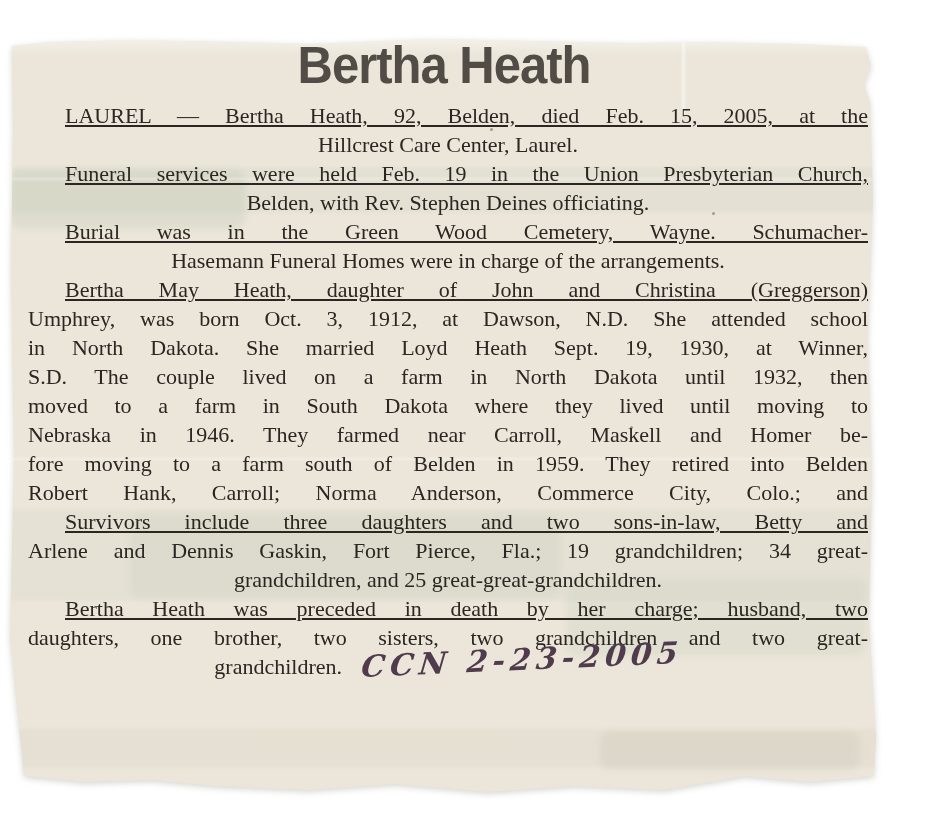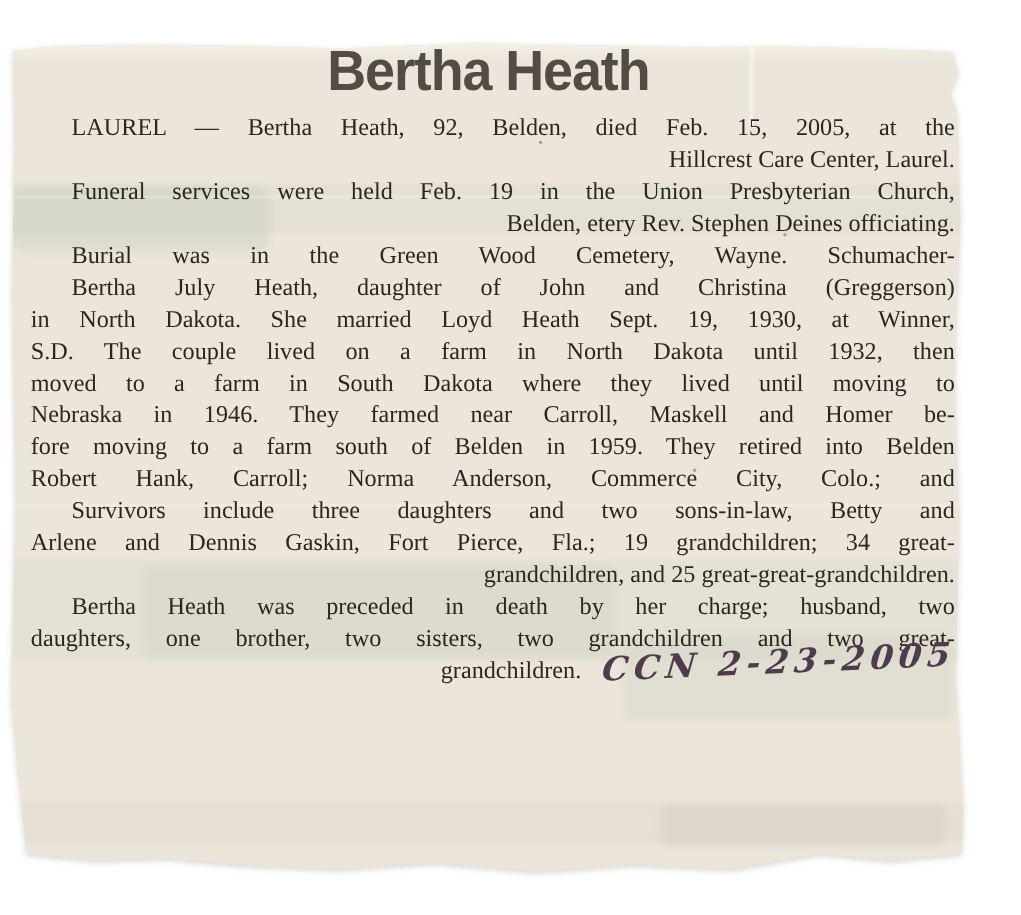--- a/index.html
+++ b/index.html
@@ -102,24 +102,24 @@
     font-size: 22px;
     line-height: 29px;
   }
   .bl {
     height: 29px;
     text-align: justify;
     text-align-last: justify;
     white-space: normal;
   }
   .bl.last {
-    text-align: right;
+    text-align: center;
     text-align-last: auto;
   }
-  .bl.indent { text-indent: 37px; }
+  .bl.indent { text-indent: 37px; text-decoration: underline; }
   .handnote {
     display: inline-block;
     font-family: "DejaVu Serif", serif;
     font-style: italic;
     font-weight: 600;
     font-size: 30px;
     line-height: 1;
     letter-spacing: 5px;
     color: var(--pen-ink, #503b4d);
     transform: rotate(-2.5deg) skewX(-8deg);
@@ -152,23 +152,25 @@
       <div class="speck" style="left:702px; top:174px;"></div>
       <div class="speck" style="left:480px; top:90px;"></div>
       <div class="speck" style="left:620px; top:388px;"></div>
 
       <h1 class="title">Bertha Heath</h1>
 
       <div class="textcol">
           <div class="bl indent">LAUREL — Bertha Heath, 92, Belden, died Feb. 15, 2005, at the</div>
           <div class="bl last">Hillcrest Care Center, Laurel.</div>
           <div class="bl indent">Funeral services were held Feb. 19 in the Union Presbyterian Church,</div>
-          <div class="bl last">Belden, etery Rev. Stephen Deines officiating.</div>
+          <div class="bl last">Belden, with Rev. Stephen Deines officiating.</div>
           <div class="bl indent">Burial was in the Green Wood Cemetery, Wayne. Schumacher-</div>
-          <div class="bl indent">Bertha July Heath, daughter of John and Christina (Greggerson)</div>
+          <div class="bl last">Hasemann Funeral Homes were in charge of the arrangements.</div>
+          <div class="bl indent">Bertha May Heath, daughter of John and Christina (Greggerson)</div>
+          <div class="bl">Umphrey, was born Oct. 3, 1912, at Dawson, N.D. She attended school</div>
           <div class="bl">in North Dakota. She married Loyd Heath Sept. 19, 1930, at Winner,</div>
           <div class="bl">S.D. The couple lived on a farm in North Dakota until 1932, then</div>
           <div class="bl">moved to a farm in South Dakota where they lived until moving to</div>
           <div class="bl">Nebraska in 1946. They farmed near Carroll, Maskell and Homer be-</div>
           <div class="bl">fore moving to a farm south of Belden in 1959. They retired into Belden</div>
           <div class="bl">Robert Hank, Carroll; Norma Anderson, Commerce City, Colo.; and</div>
           <div class="bl indent">Survivors include three daughters and two sons-in-law, Betty and</div>
           <div class="bl">Arlene and Dennis Gaskin, Fort Pierce, Fla.; 19 grandchildren; 34 great-</div>
           <div class="bl last">grandchildren, and 25 great-great-grandchildren.</div>
           <div class="bl indent">Bertha Heath was preceded in death by her charge; husband, two</div>

